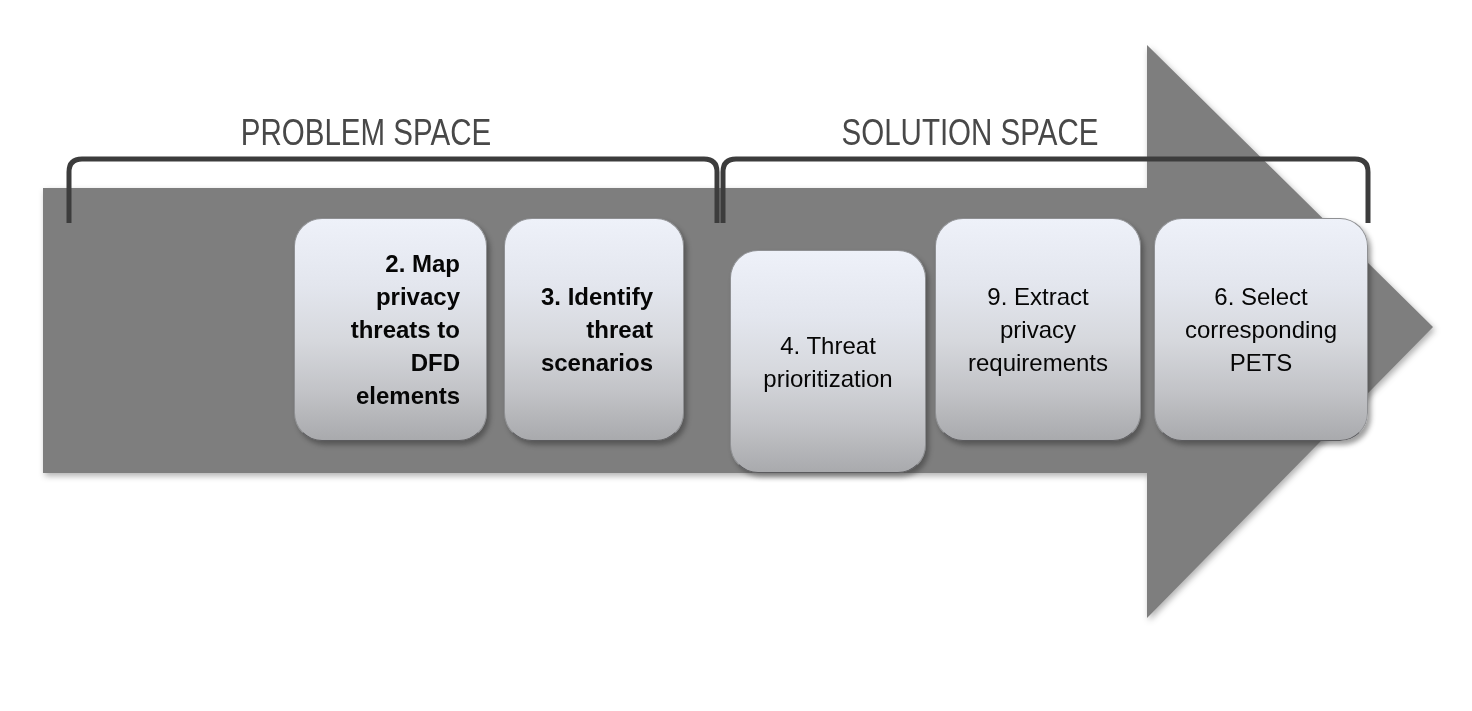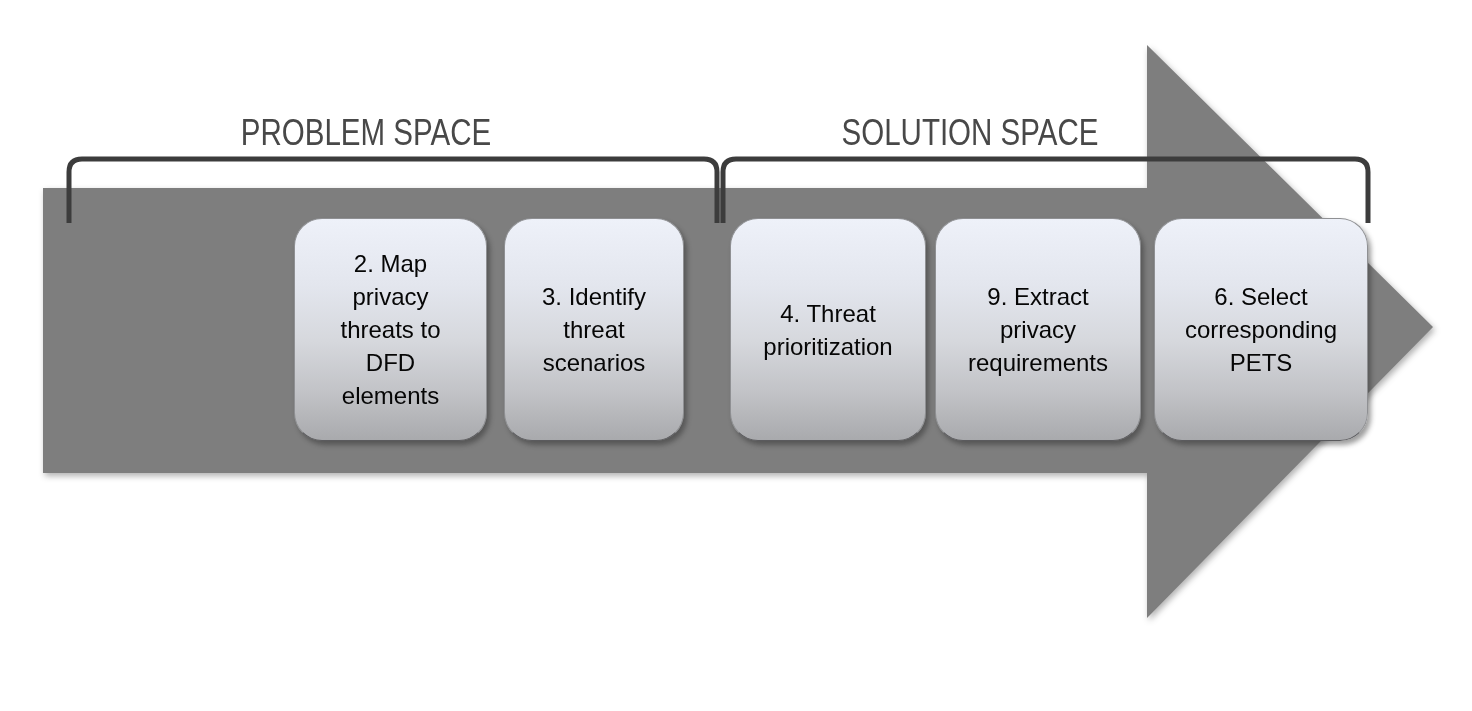--- a/index.html
+++ b/index.html
@@ -53,25 +53,25 @@
       #a9aaad 100%);
     box-shadow: 3px 4px 5px rgba(40,40,40,0.45);
     display: flex;
     align-items: center;
     justify-content: center;
     text-align: center;
     font-size: 24px;
     line-height: 33px;
     color: #060606;
   }
-  .step-box.bold { font-weight: 400; }
+  .step-box.bold { font-weight: 700; text-align: right; }
   #step-1 { left: 73px;  width: 203px; padding: 0 10px; }
   #step-2 { left: 294px; width: 193px; padding: 0 26px; }
   #step-3 { left: 504px; width: 180px; padding: 0 30px; }
-  #step-4 { left: 730px; width: 196px; padding: 0 12px; }
+  #step-4 { left: 730px; width: 196px; padding: 0 12px; margin-top: 32px; }
   #step-5 { left: 935px; width: 206px; padding: 0 18px; }
   #step-6 { left: 1154px; width: 214px; padding: 0 24px; }
   .arrow-svg path.arrow-body {
     fill: #7e7e7e;
   }
   .bracket-path {
     fill: none;
     stroke: #3c3c3c;
     stroke-width: 5px;
     stroke-linecap: butt;

